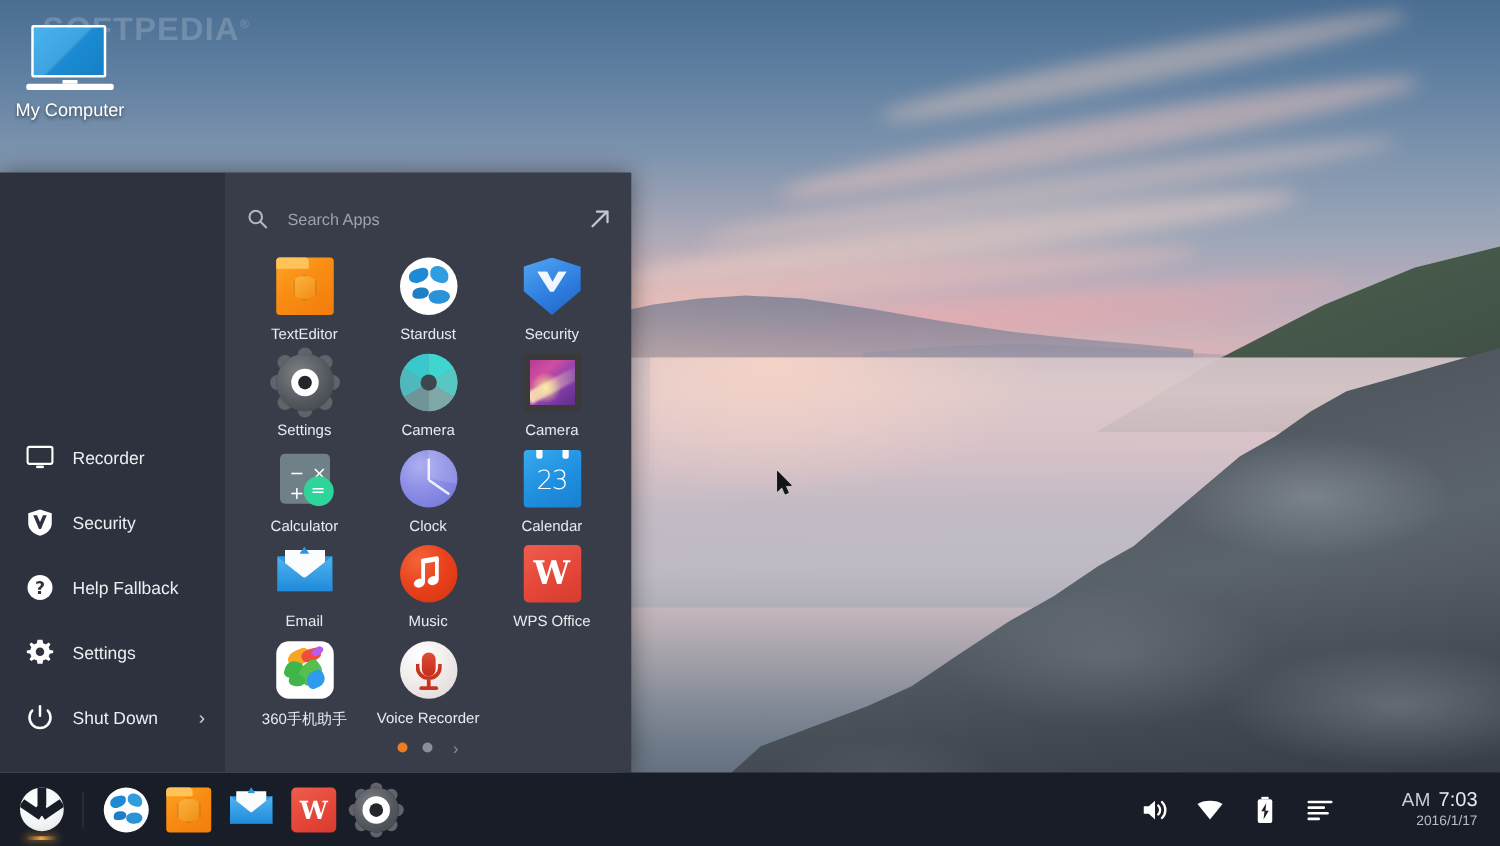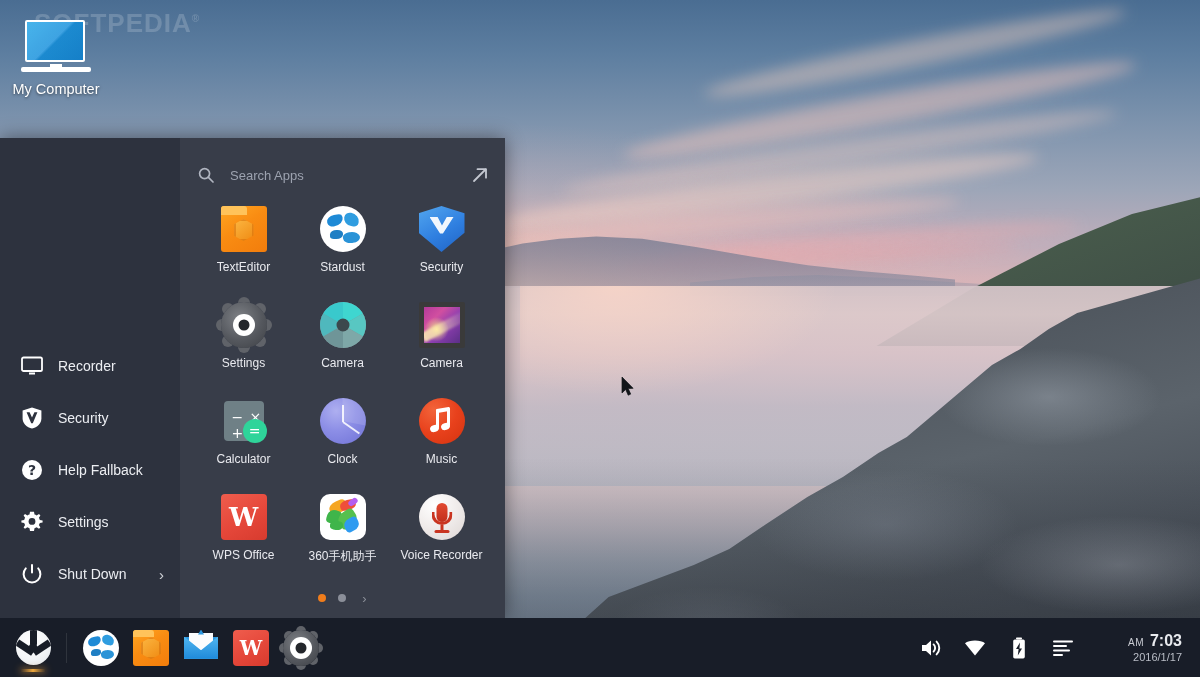--- a/index.html
+++ b/index.html
@@ -683,22 +683,22 @@
   }
   .tb-clock {
     text-align: right;
     color: #e8eaee;
     line-height: 1.1;
     padding-left: 4px;
     padding-right: 6px;
     cursor: default;
   }
   .tb-clock .row1 { display: flex; align-items: baseline; justify-content: flex-end; gap: 6px; }
-  .tb-clock .ampm { font-size: 10px; color: #c9ccd3; letter-spacing: 0.5px; margin-left: 28px; }
-  .tb-clock .time { font-size: 16px; font-weight: bold; }
+  .tb-clock .ampm { font-size: 15px; color: #c9ccd3; letter-spacing: 0.5px; margin-left: 28px; }
+  .tb-clock .time { font-size: 16px; font-weight: normal; }
   .tb-clock .date { font-size: 11px; color: #b9bdc6; margin-top: 2px; }
 </style>
 </head>
 <body>
 
 <div id="screen">
 
   <div class="wallpaper">
     <div class="cloud c1"></div>
     <div class="cloud c2"></div>
@@ -868,21 +868,38 @@
 
         <div class="app-cell">
           <div class="app-icon ico-clock">
             <span class="wedge"></span>
             <span class="hand h1"></span>
               <span class="hand h2"></span>
           </div>
           <div class="app-label">Clock</div>
         </div>
 
-
+        <div class="app-cell">
+          <div class="app-icon ico-calendar">
+            <span class="ring r1"></span>
+              <span class="ring r2"></span>
+            <span class="num">23</span>
+          </div>
+          <div class="app-label">Calendar</div>
+        </div>
+
+        <div class="app-cell">
+          <div class="app-icon ico-email">
+            <span class="env-back"></span>
+            <span class="paper"></span>
+            <span class="tip"></span>
+            <span class="flap-l"></span>
+          </div>
+          <div class="app-label">Email</div>
+        </div>
 
         <div class="app-cell">
           <div class="app-icon ico-music">
             <span class="note-stem1"></span>
               <span class="note-stem2"></span>
             <span class="note-bar"></span>
             <span class="note-head1"></span>
               <span class="note-head2"></span>
           </div>
           <div class="app-label">Music</div>

